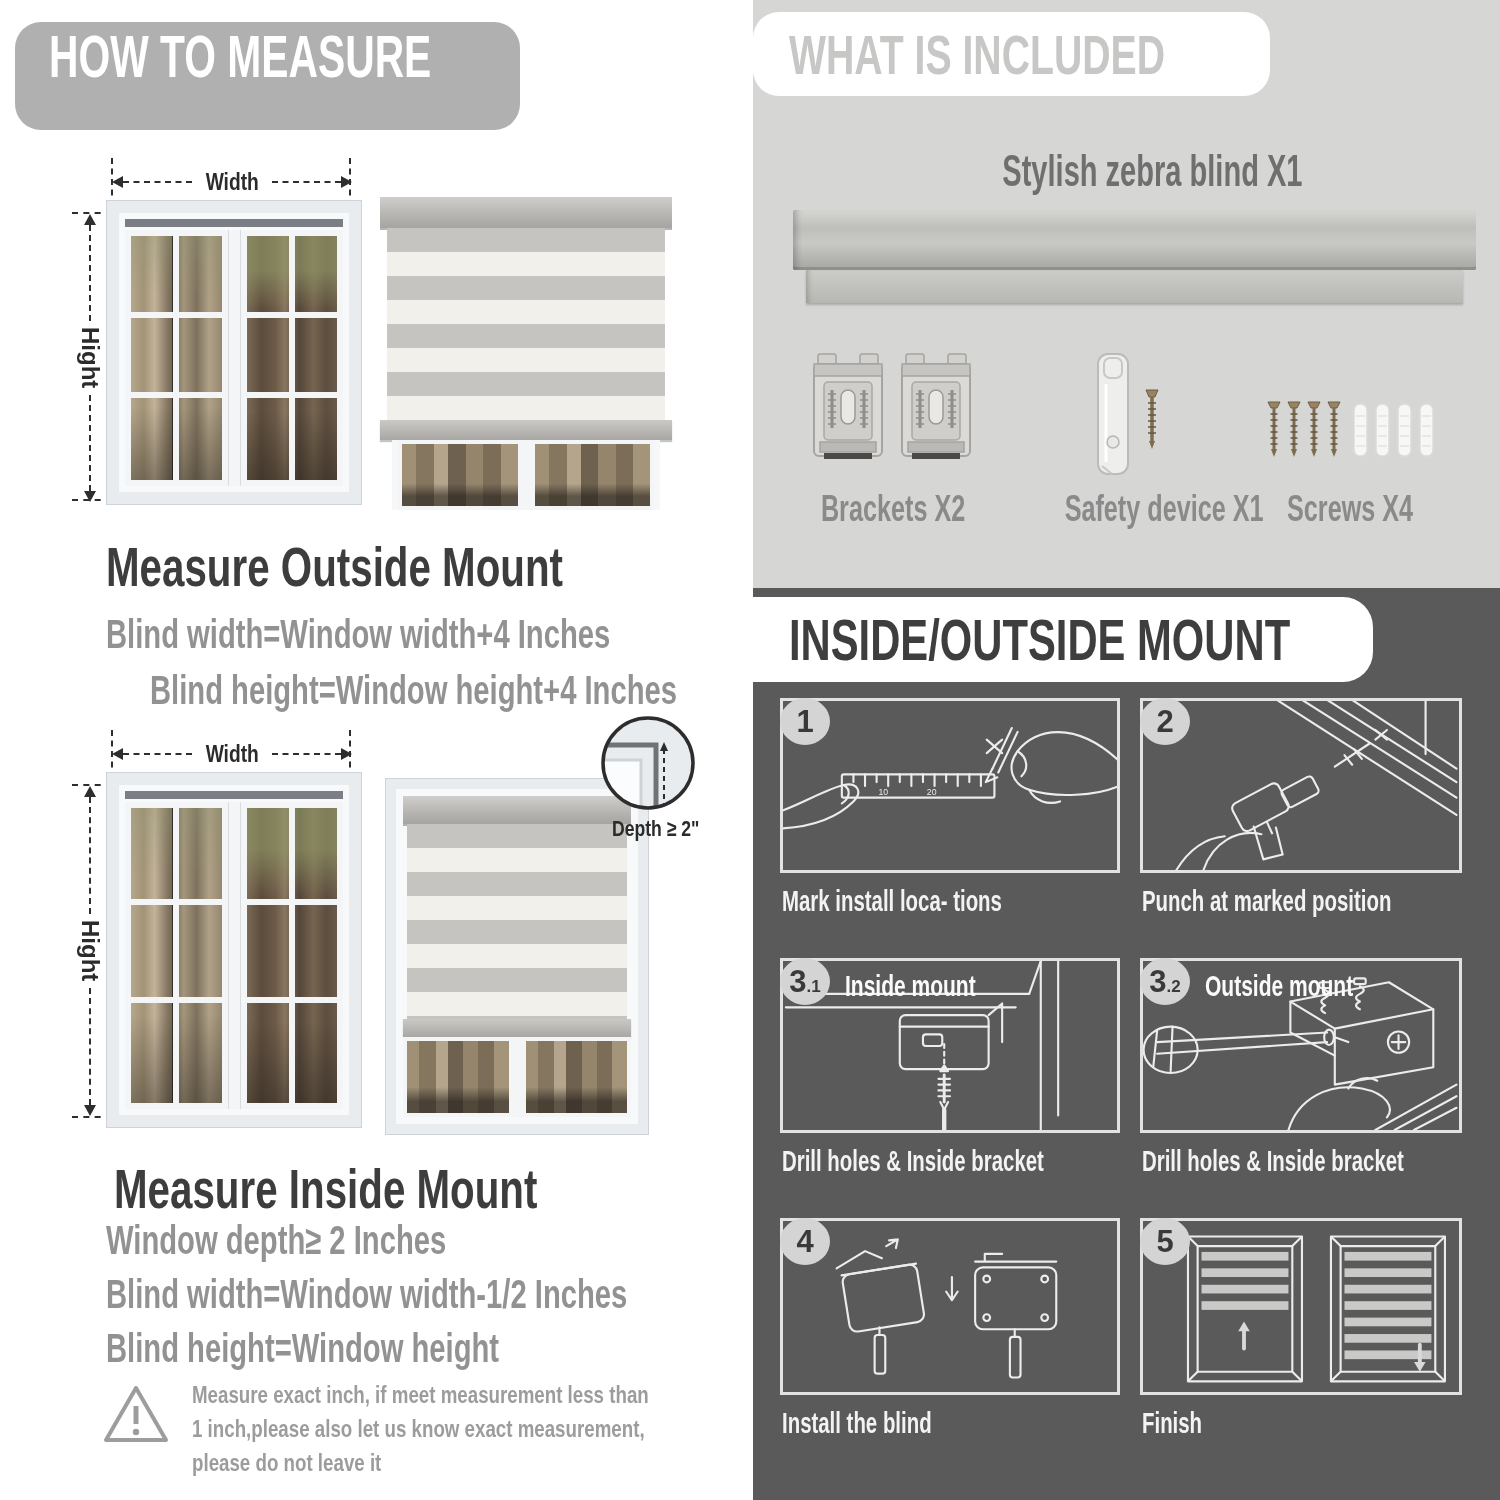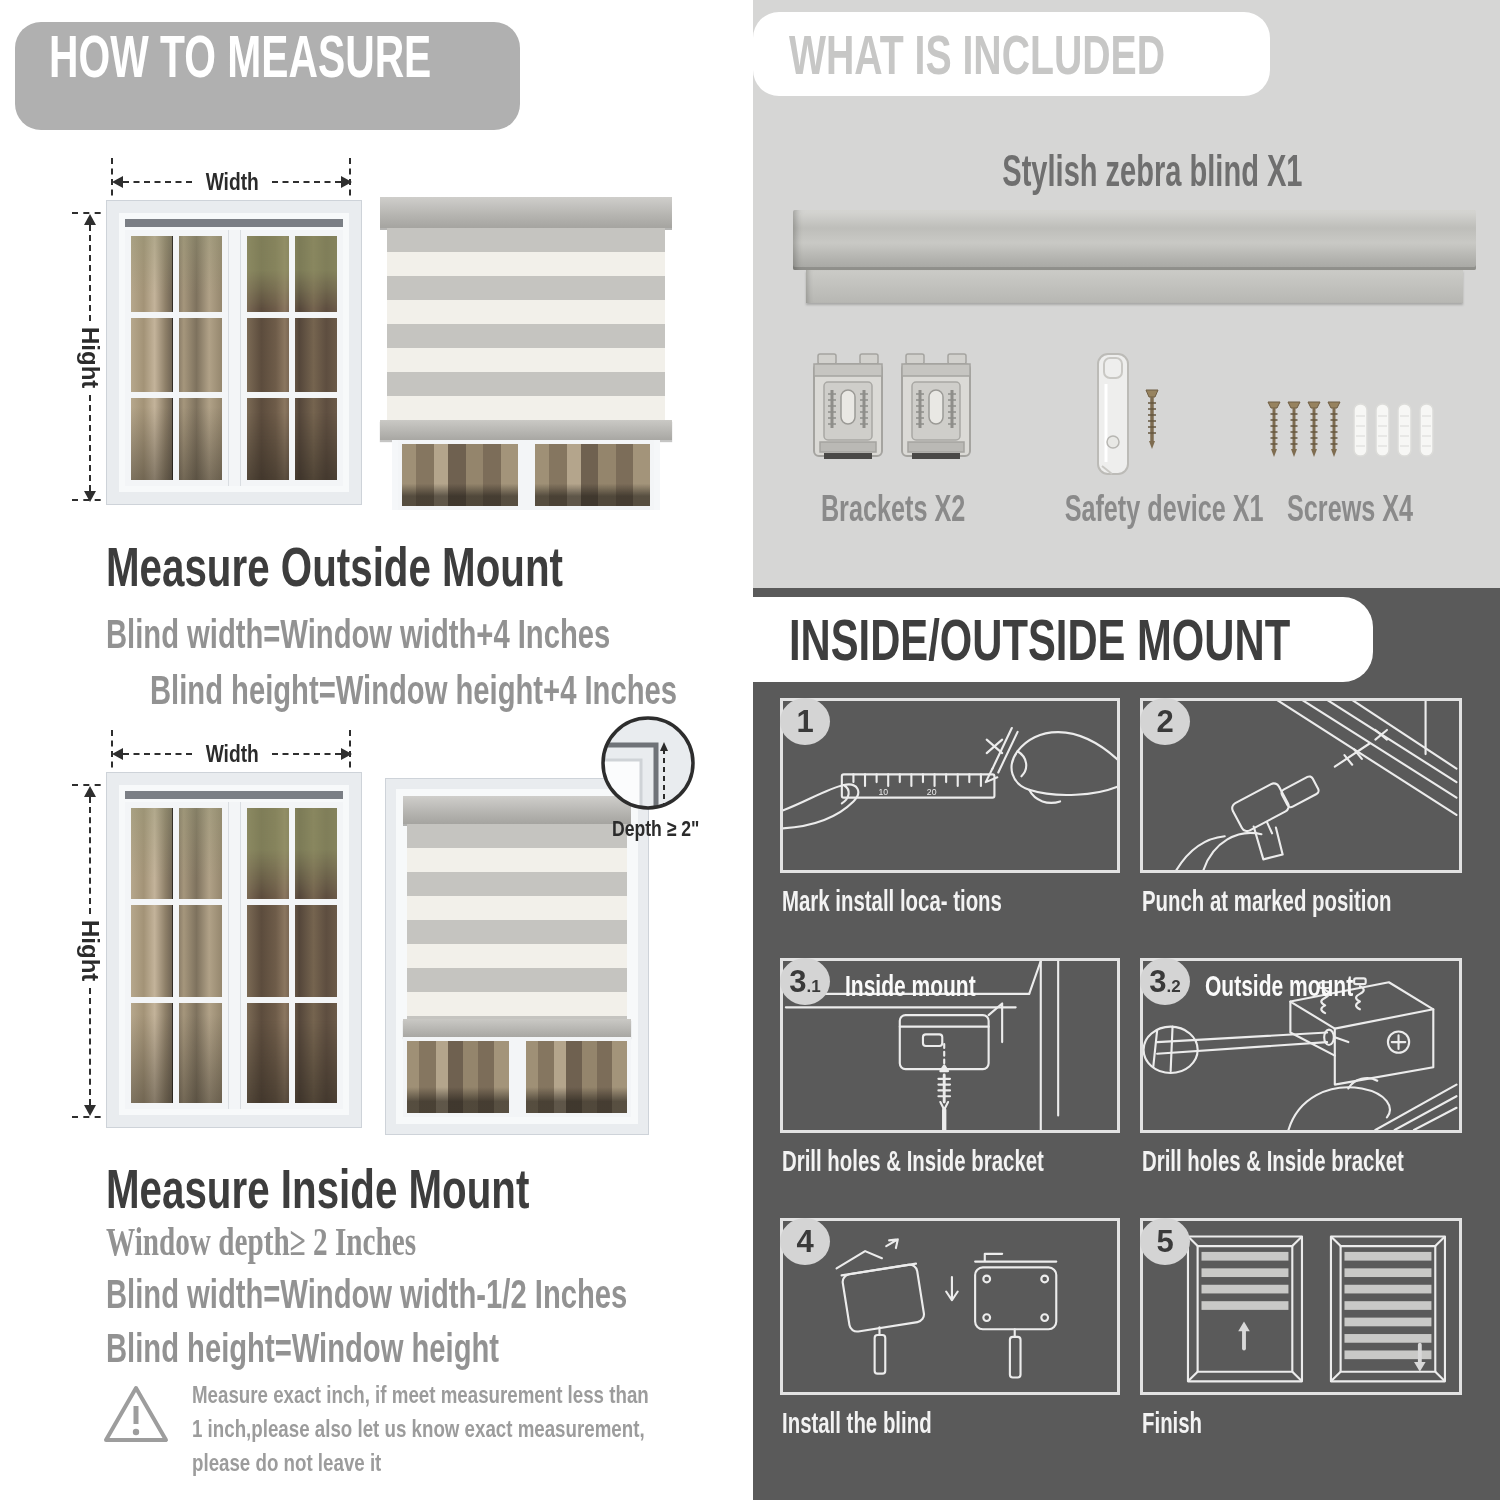--- a/index.html
+++ b/index.html
@@ -252,24 +252,24 @@
       <line x1="66" y1="36" x2="66" y2="94" stroke="#2b2b2b" stroke-width="2" stroke-dasharray="5 4"></line>
       <path d="M62,38 h8 l-4,-9 z" fill="#2b2b2b"></path>
     </g>
     <circle cx="50" cy="50" r="45" fill="none" stroke="#2d2d2d" stroke-width="3.5"></circle>
   </svg>
 </div>
 <div class="abs" style="left:586px;top:816px;width:140px;text-align:center;">
   <span class="condc sx80" style="font-size:22px;font-weight:bold;color:#2b2b2b;">Depth ≥ 2"</span>
 </div>
 
-<div class="abs" style="left:106px;top:1156px;">
+<div class="abs" style="left:114px;top:1156px;">
   <span class="cond sx72 h-measure">Measure Inside Mount</span>
 </div>
-<div class="abs" style="left:106px;top:1218px;font-family:Liberation Serif, serif;">
+<div class="abs" style="left:106px;top:1218px;">
   <span class="cond sx73 sub-measure">Window depth≥ 2 Inches</span>
 </div>
 <div class="abs" style="left:106px;top:1272px;">
   <span class="cond sx73 sub-measure">Blind width=Window width-1/2 Inches</span>
 </div>
 <div class="abs" style="left:106px;top:1326px;">
   <span class="cond sx73 sub-measure">Blind height=Window height</span>
 </div>
 
 <div class="abs" style="left:100px;top:1382px;width:72px;height:64px;">

